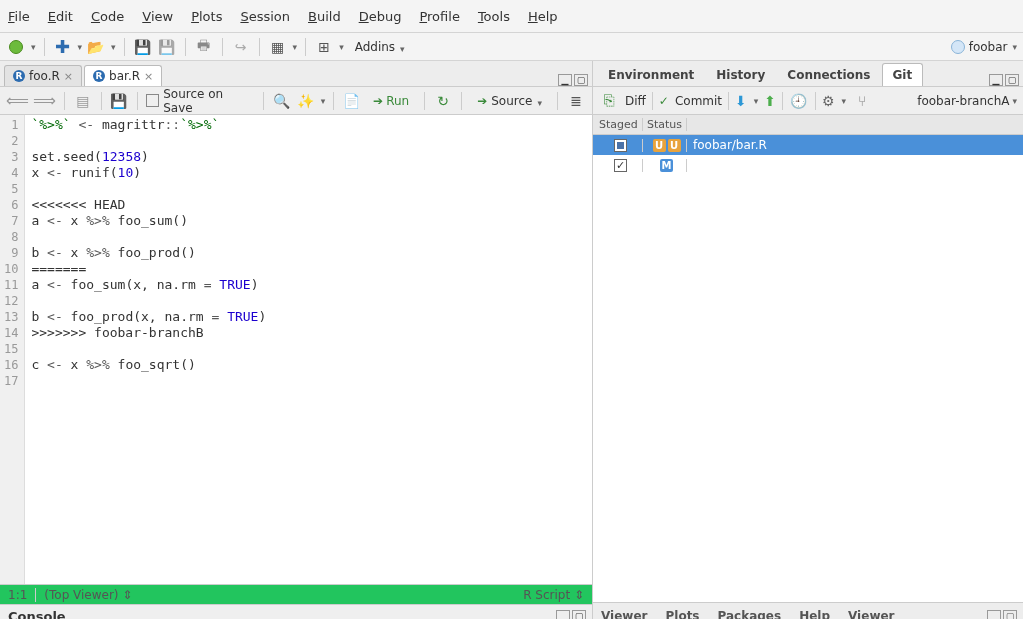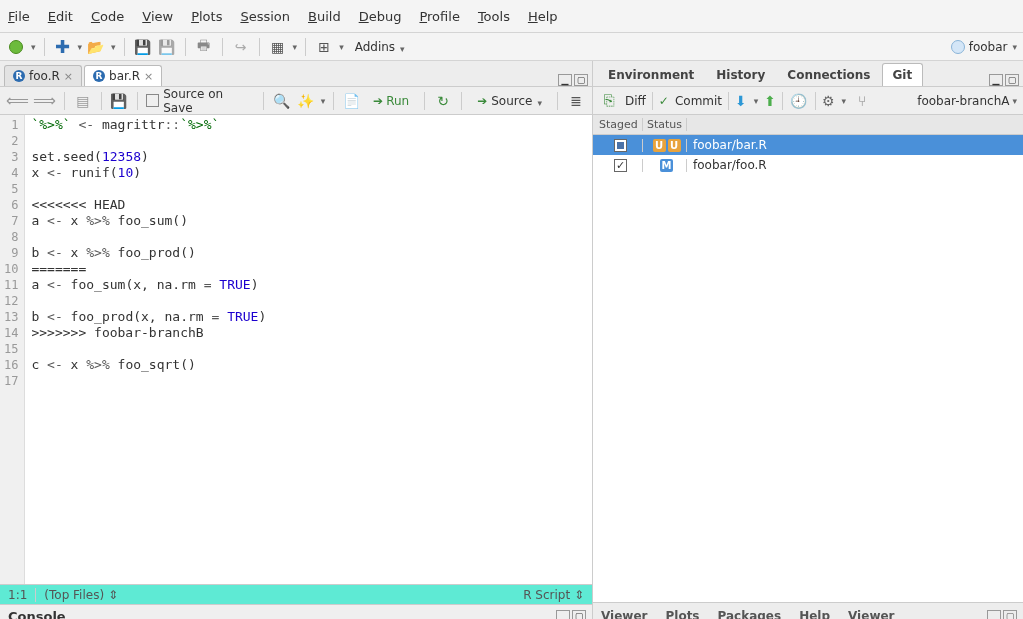--- a/index.html
+++ b/index.html
@@ -32,21 +32,21 @@
 .chk { width:13px; height:13px; border:1px solid #888; display:inline-block; }
 .right-icons { margin-left:auto; display:flex; align-items:center; gap:4px; }
 .run-btn { color:#3a8a3a; display:flex; align-items:center; gap:3px; }
 .editor { flex:1; display:flex; background:#fff; font-family:"DejaVu Sans Mono",monospace; font-size:13px; overflow:hidden; }
 .gutter { background:#f0f0f0; color:#999; text-align:right; padding:2px 6px 2px 4px; border-right:1px solid #ddd; line-height:16px; font-size:12px; }
 .code { padding:2px 0 2px 6px; line-height:16px; white-space:pre; }
 .code .s-str { color:#036a07; }
 .code .s-op { color:#5a5a5a; }
 .code .s-num { color:#1c00cf; }
 .code .s-bool { color:#1c00cf; }
-.statusbar { background:#5eead4; border-top:1px solid #ccc; height:20px; display:flex; align-items:center; padding:0 8px; font-size:12px; color:#555; }
+.statusbar { background:#22c55e; border-top:1px solid #ccc; height:20px; display:flex; align-items:center; padding:0 8px; font-size:12px; color:#555; }
 .statusbar .lang { margin-left:auto; }
 .console-bar { background:#efefef; border-top:1px solid #ccc; height:24px; display:flex; align-items:center; padding:0 8px; font-weight:bold; font-size:13px; position:relative; }
 .right-col { flex:1; display:flex; flex-direction:column; }
 .panel-tabs { background:#ededed; height:26px; display:flex; align-items:flex-end; border-bottom:1px solid #ccc; padding:0 4px; position:relative; }
 .panel-tab { padding:4px 10px; font-size:12px; border:1px solid transparent; border-bottom:none; font-weight:bold; color:#444; }
 .panel-tab.active { background:#fff; border-color:#bbb; border-radius:3px 3px 0 0; }
 .git-toolbar { background:#efefef; border-bottom:1px solid #ccc; height:28px; display:flex; align-items:center; padding:0 6px; gap:6px; font-size:12px; }
 .git-toolbar .gsep { width:1px; height:18px; background:#ccc; }
 .arrow-down-blue { color:#2d98d6; font-size:14px; }
 .arrow-up-green { color:#4cae4c; font-size:14px; }
@@ -188,21 +188,21 @@
           <div>14</div>
           <div>15</div>
           <div>16</div>
           <div>17</div>
         </div>
       <div class="code" id="code"><div><span class="s-str">`%&gt;%`</span> <span class="s-op">&lt;-</span> magrittr<span class="s-op">::</span><span class="s-str">`%&gt;%`</span>&nbsp;</div><div>&nbsp;</div><div>set.seed(<span class="s-num">12358</span>)&nbsp;</div><div>x <span class="s-op">&lt;-</span> runif(<span class="s-num">10</span>)&nbsp;</div><div>&nbsp;</div><div>&lt;&lt;&lt;&lt;&lt;&lt;&lt; HEAD&nbsp;</div><div>a <span class="s-op">&lt;-</span> x <span class="s-op">%&gt;%</span> foo_sum()&nbsp;</div><div>&nbsp;</div><div>b <span class="s-op">&lt;-</span> x <span class="s-op">%&gt;%</span> foo_prod()&nbsp;</div><div>=======&nbsp;</div><div>a <span class="s-op">&lt;-</span> foo_sum(x, na.rm <span class="s-op">=</span> <span class="s-bool">TRUE</span>)&nbsp;</div><div>&nbsp;</div><div>b <span class="s-op">&lt;-</span> foo_prod(x, na.rm <span class="s-op">=</span> <span class="s-bool">TRUE</span>)&nbsp;</div><div>&gt;&gt;&gt;&gt;&gt;&gt;&gt; foobar-branchB&nbsp;</div><div>&nbsp;</div><div>c <span class="s-op">&lt;-</span> x <span class="s-op">%&gt;%</span> foo_sqrt()&nbsp;</div><div>&nbsp;</div></div>
     </div>
     <div class="statusbar">
       <span>1:1</span>
       <span style="width:1px;height:14px;background:#ccc;margin:0 8px"></span>
-      <span><span>(Top Files)</span> ⇕</span>
+      <span><span>(Top Viewer)</span> ⇕</span>
       <span class="lang"><span>R Script</span> ⇕</span>
     </div>
     <div class="console-bar">
       <span>Console</span>
       <div class="minmax" style="position:absolute; right:6px; top:5px">
         <span class="winctl">▁</span>
         <span class="winctl">▢</span>
       </div>
     </div>
   </div>
@@ -254,21 +254,20 @@
           </div>
           <div class="col-path">foobar/bar.R</div>
         </div>
         <div class="git-row">
           <div class="col-staged">
             <span class="chkbox check"></span>
           </div>
           <div class="col-status">
             <span class="stbox st-m">M</span>
           </div>
-          <div class="col-path">foobar/foo.R</div>
         </div>
       </div>
     <div class="bottom-tabs" id="right-bottom-tabs">
       <span>Viewer</span>
         <span>Plots</span>
         <span>Packages</span>
         <span>Help</span>
         <span>Viewer</span>
         <div class="panel-minmax" style="position:absolute; right:6px">
         <span class="winctl">▁</span>

